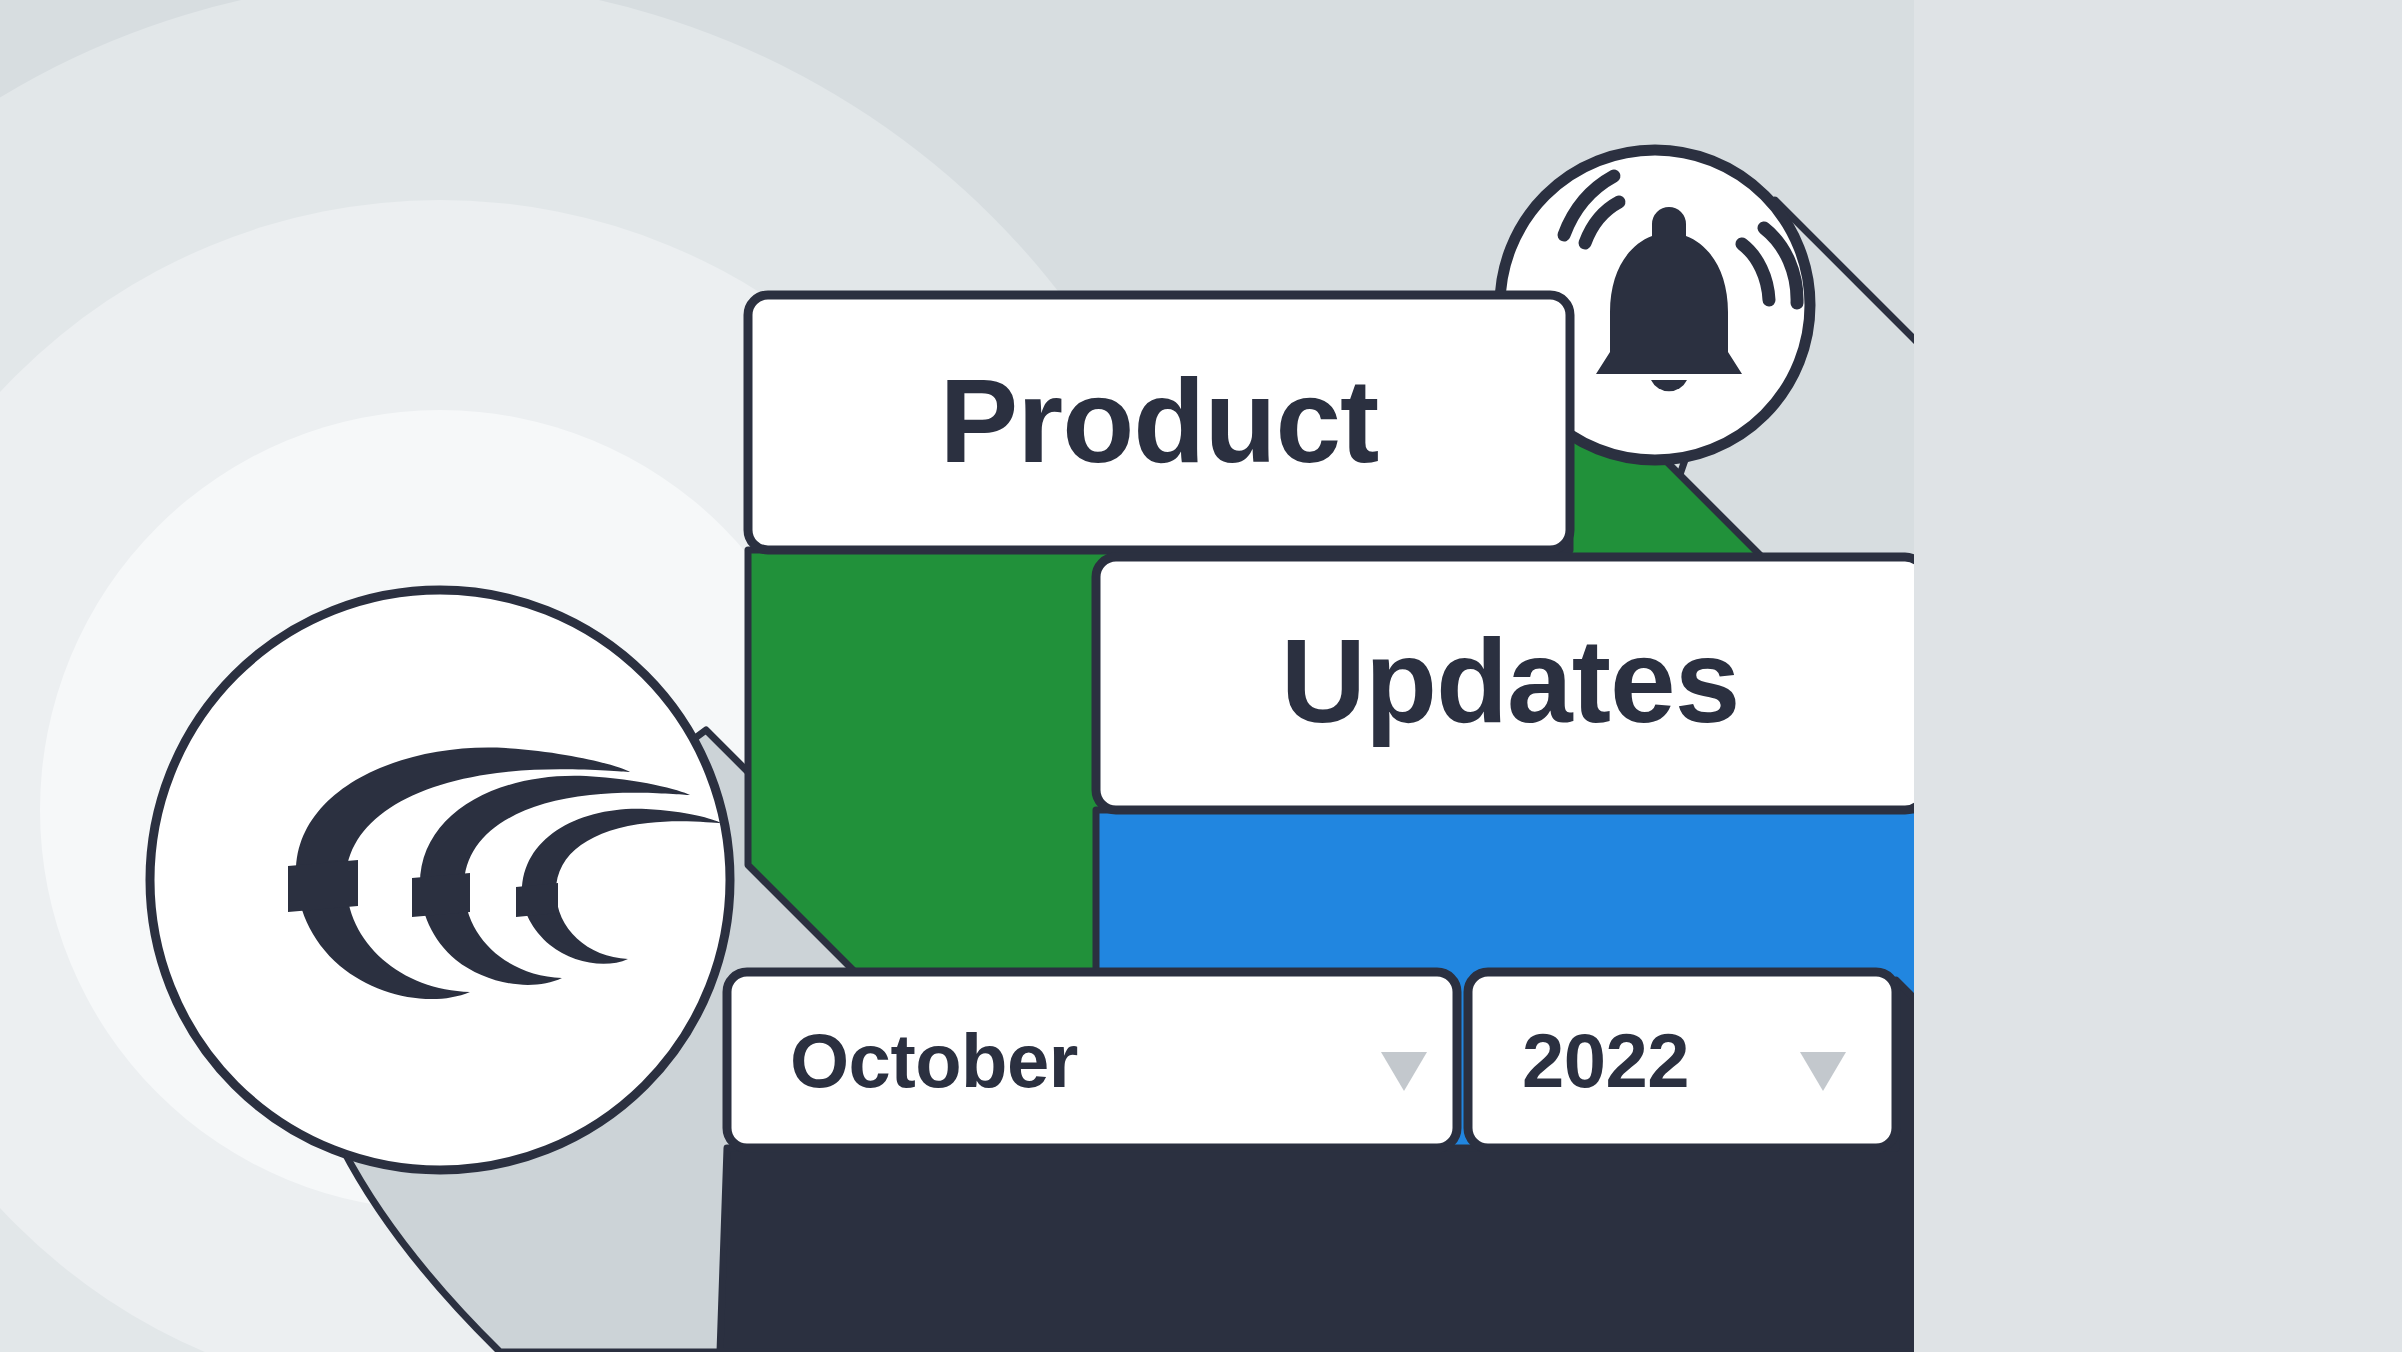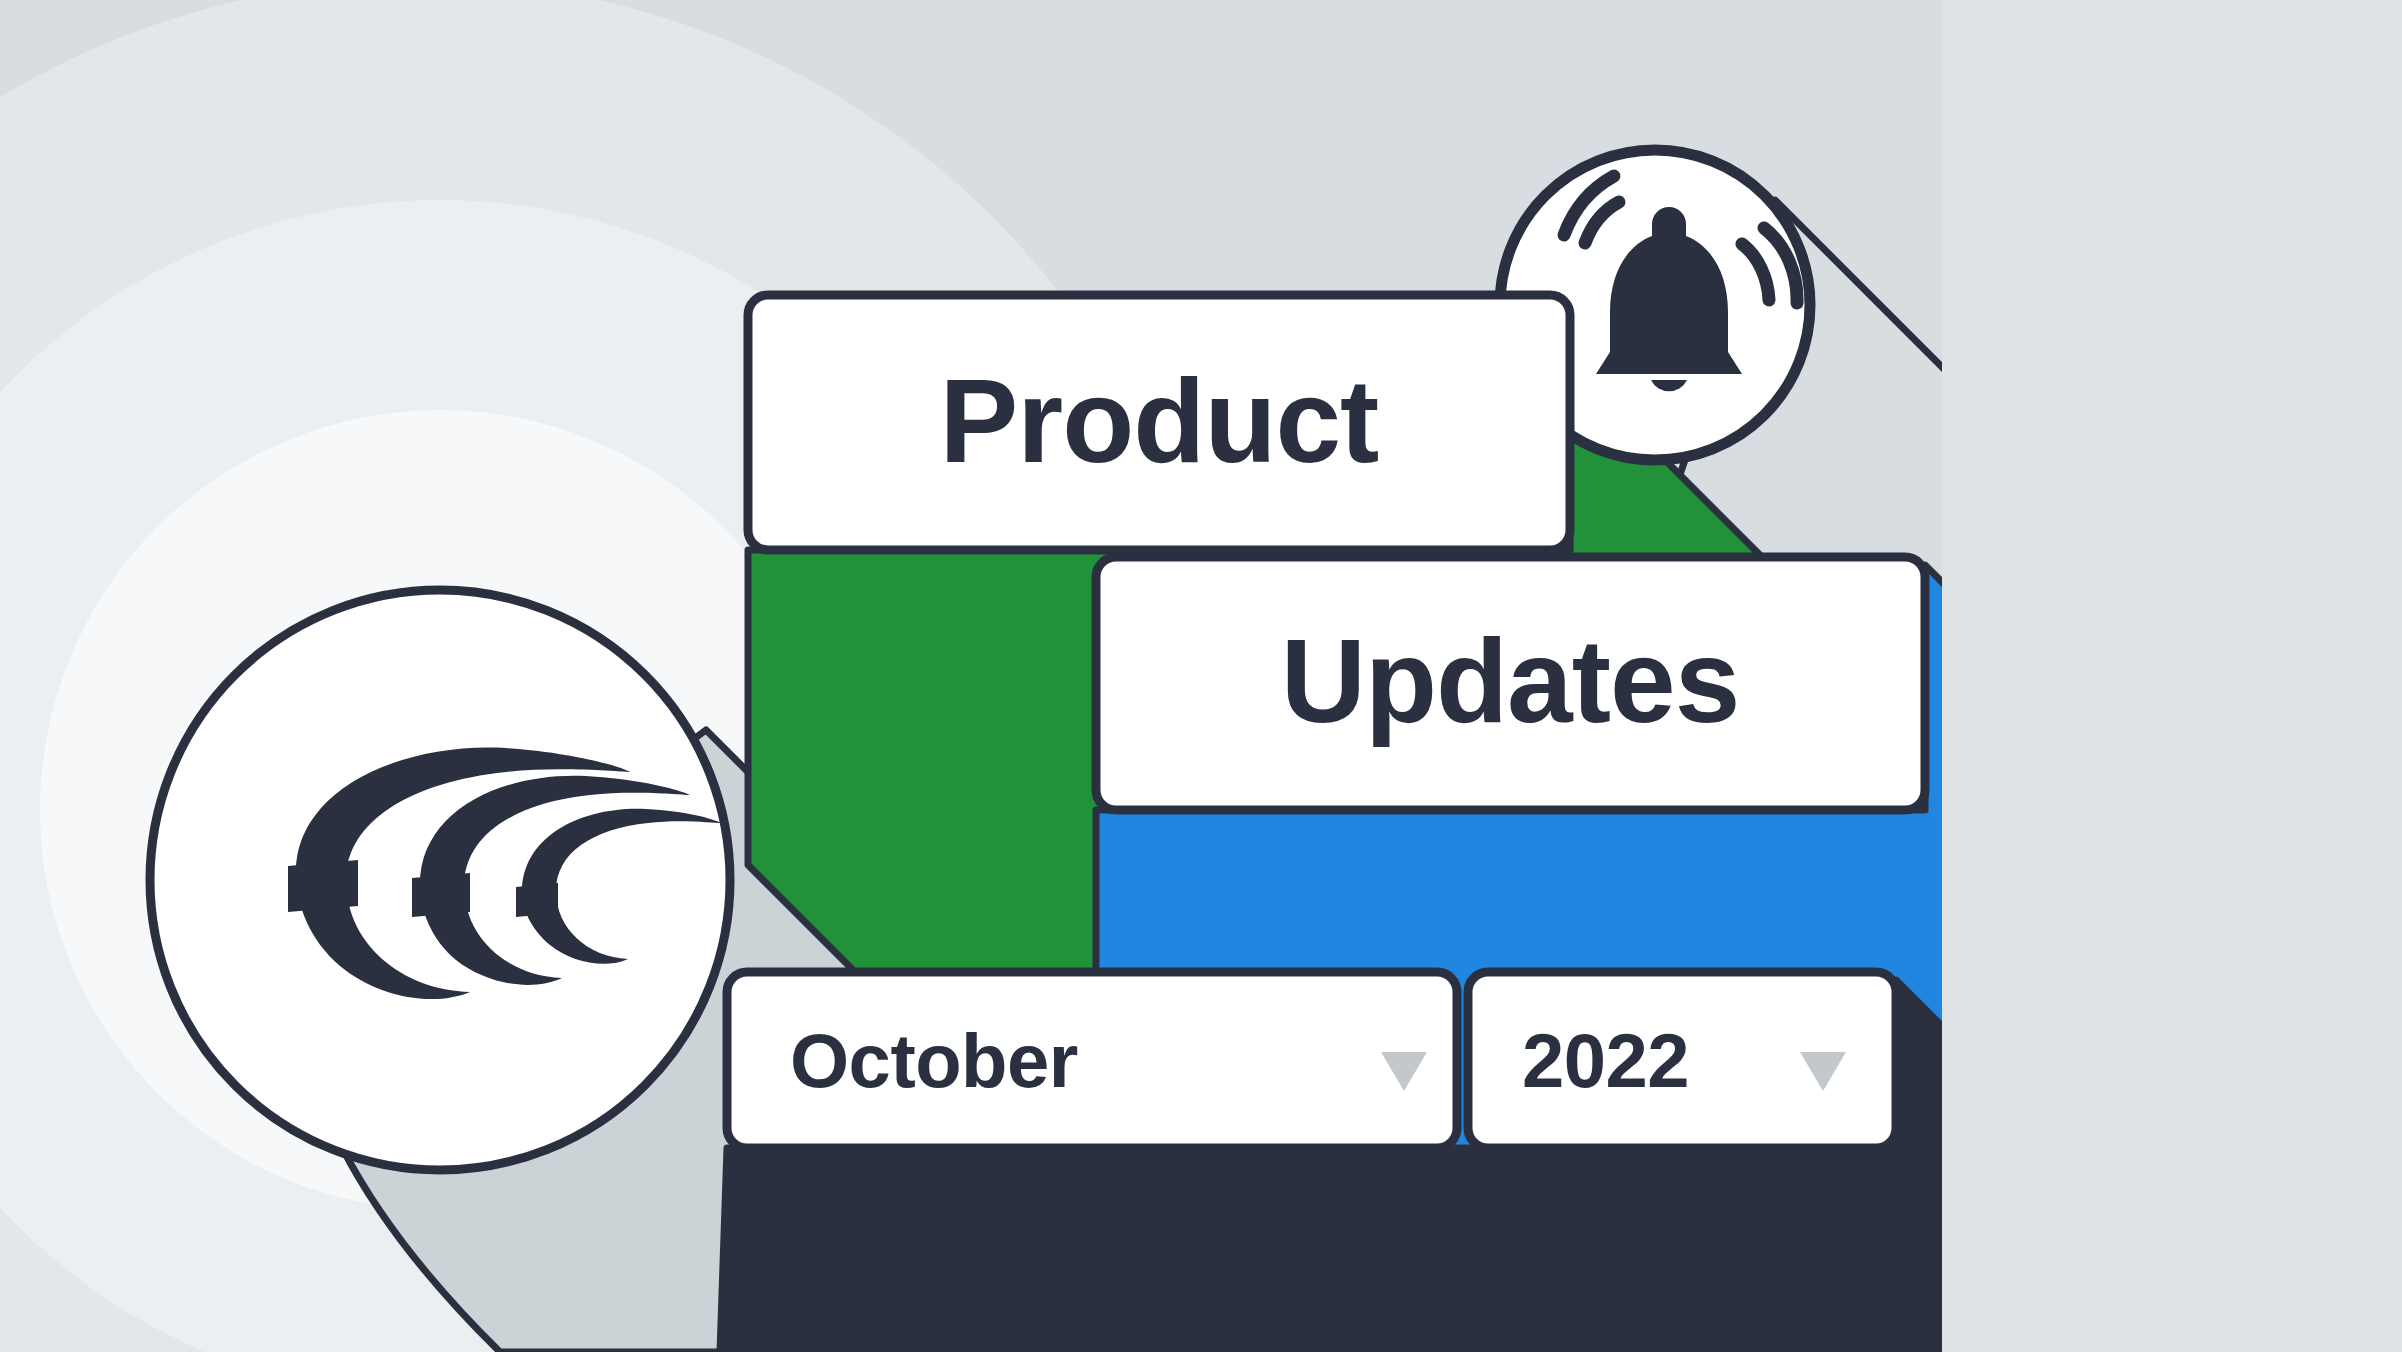--- a/index.html
+++ b/index.html
@@ -11,21 +11,20 @@
     width: 2402px;
     height: 1352px;
     overflow: hidden;
     font-family: "Liberation Sans", sans-serif;
   }
   #banner {
     position: relative;
     width: 1914px;
     height: 1352px;
     overflow: hidden;
-    padding-left: 28px;
   }
   #banner svg.layer {
     position: absolute;
     top: 0;
     left: 0;
     width: 2402px;
     height: 1352px;
     display: block;
   }
   .card-text {

